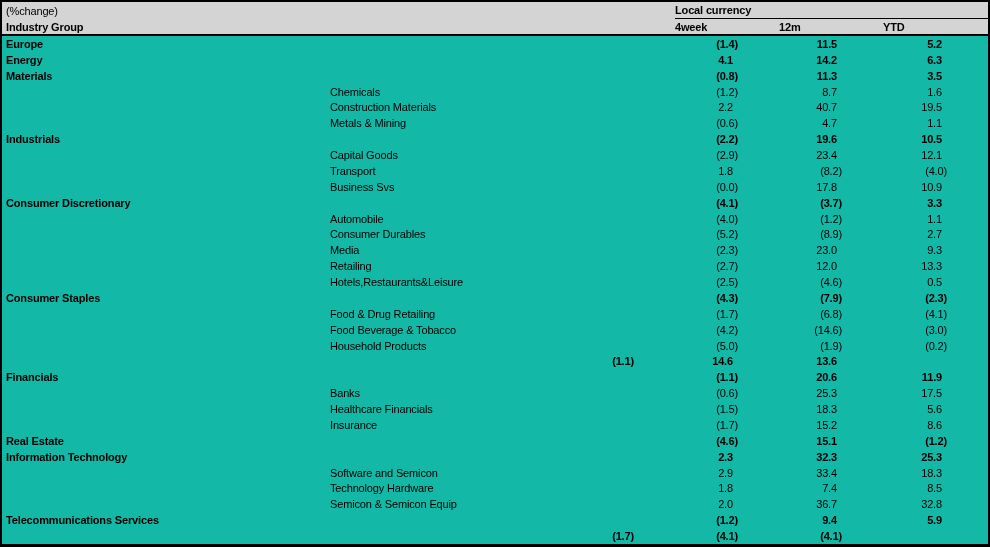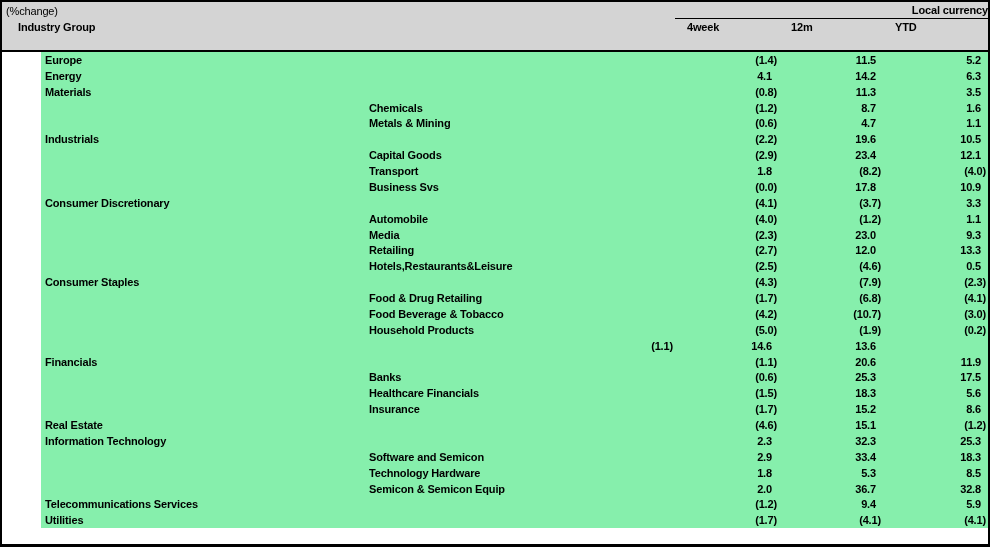--- a/index.html
+++ b/index.html
@@ -13,57 +13,55 @@
     background: #fff;
     font-family: "Liberation Sans", sans-serif;
     font-size: 11px;
     color: #000;
     letter-spacing: -0.15px;
     overflow: hidden;
   }
   .header {
     background: #d4d4d4;
     border-bottom: 2px solid #000;
-    height: 50px;
+    height: 34px;
   }
   .header-top {
     display: grid;
     grid-template-columns: 673px 313px;
     height: 17px;
     align-items: center;
   }
   .pct-change { padding-left: 4px; font-weight: normal; }
   .currency-cell {
-    text-align: right;
+    text-align: left;
     font-weight: bold;
     height: 100%;
     line-height: 16px;
     border-bottom: 1.5px solid #000;
   }
   .header-cols {
     display: grid;
     grid-template-columns: 673px 104px 104px 105px;
     height: 15px;
     align-items: center;
     font-weight: bold;
-    margin-left: 12px;
   }
   .group-label { padding-left: 4px; }
   .col-h { padding-right: 42px; }
   .tbody { height: 508px; }
   .row {
     display: grid;
     grid-template-columns: 673px 104px 104px 105px;
     height: 15.875px;
     align-items: center;
     font-weight: bold;
-    background: #86efac;
-    margin-left: 39px;
-  }
-  .row.sub { font-weight: bold; }
+    background: #14b8a6;
+  }
+  .row.sub { font-weight: normal; }
   .row .label {
     padding-left: 4px;
     white-space: nowrap;
     overflow: hidden;
   }
   .row.sub .label { padding-left: 328px; }
   .val { text-align: right; white-space: nowrap; }
   .val.neg { padding-right: 41px; }
   .val.pos { padding-right: 46px; }
 </style>
@@ -102,20 +100,26 @@
     <div class="val pos">11.3</div>
     <div class="val pos">3.5</div>
   </div>
       <div class="row sub">
     <div class="label">Chemicals</div>
     <div class="val neg">(1.2)</div>
     <div class="val pos">8.7</div>
     <div class="val pos">1.6</div>
   </div>
       <div class="row sub">
+    <div class="label">Construction Materials</div>
+    <div class="val pos">2.2</div>
+    <div class="val pos">40.7</div>
+    <div class="val pos">19.5</div>
+  </div>
+      <div class="row sub">
     <div class="label">Metals &amp; Mining</div>
     <div class="val neg">(0.6)</div>
     <div class="val pos">4.7</div>
     <div class="val pos">1.1</div>
   </div>
       <div class="row">
     <div class="label">Industrials</div>
     <div class="val neg">(2.2)</div>
     <div class="val pos">19.6</div>
     <div class="val pos">10.5</div>
@@ -144,20 +148,26 @@
     <div class="val neg">(3.7)</div>
     <div class="val pos">3.3</div>
   </div>
       <div class="row sub">
     <div class="label">Automobile</div>
     <div class="val neg">(4.0)</div>
     <div class="val neg">(1.2)</div>
     <div class="val pos">1.1</div>
   </div>
       <div class="row sub">
+    <div class="label">Consumer Durables</div>
+    <div class="val neg">(5.2)</div>
+    <div class="val neg">(8.9)</div>
+    <div class="val pos">2.7</div>
+  </div>
+      <div class="row sub">
     <div class="label">Media</div>
     <div class="val neg">(2.3)</div>
     <div class="val pos">23.0</div>
     <div class="val pos">9.3</div>
   </div>
       <div class="row sub">
     <div class="label">Retailing</div>
     <div class="val neg">(2.7)</div>
     <div class="val pos">12.0</div>
     <div class="val pos">13.3</div>
@@ -176,21 +186,21 @@
   </div>
       <div class="row sub">
     <div class="label">Food &amp; Drug Retailing</div>
     <div class="val neg">(1.7)</div>
     <div class="val neg">(6.8)</div>
     <div class="val neg">(4.1)</div>
   </div>
       <div class="row sub">
     <div class="label">Food Beverage &amp; Tobacco</div>
     <div class="val neg">(4.2)</div>
-    <div class="val neg">(10.7)</div>
+    <div class="val neg">(14.6)</div>
     <div class="val neg">(3.0)</div>
   </div>
       <div class="row sub">
     <div class="label">Household Products</div>
     <div class="val neg">(5.0)</div>
     <div class="val neg">(1.9)</div>
     <div class="val neg">(0.2)</div>
   </div>
       <div class="row">
     <div class="val neg">(1.1)</div>
@@ -235,35 +245,34 @@
   </div>
       <div class="row sub">
     <div class="label">Software and Semicon</div>
     <div class="val pos">2.9</div>
     <div class="val pos">33.4</div>
     <div class="val pos">18.3</div>
   </div>
       <div class="row sub">
     <div class="label">Technology Hardware</div>
     <div class="val pos">1.8</div>
-    <div class="val pos">5.3</div>
+    <div class="val pos">7.4</div>
     <div class="val pos">8.5</div>
   </div>
       <div class="row sub">
     <div class="label">Semicon &amp; Semicon Equip</div>
     <div class="val pos">2.0</div>
     <div class="val pos">36.7</div>
     <div class="val pos">32.8</div>
   </div>
       <div class="row">
     <div class="label">Telecommunications Services</div>
     <div class="val neg">(1.2)</div>
     <div class="val pos">9.4</div>
     <div class="val pos">5.9</div>
   </div>
       <div class="row">
-    <div class="label">Utilities</div>
     <div class="val neg">(1.7)</div>
     <div class="val neg">(4.1)</div>
     <div class="val neg">(4.1)</div>
   </div>
     </div>
 </div>
 
 </body></html>

